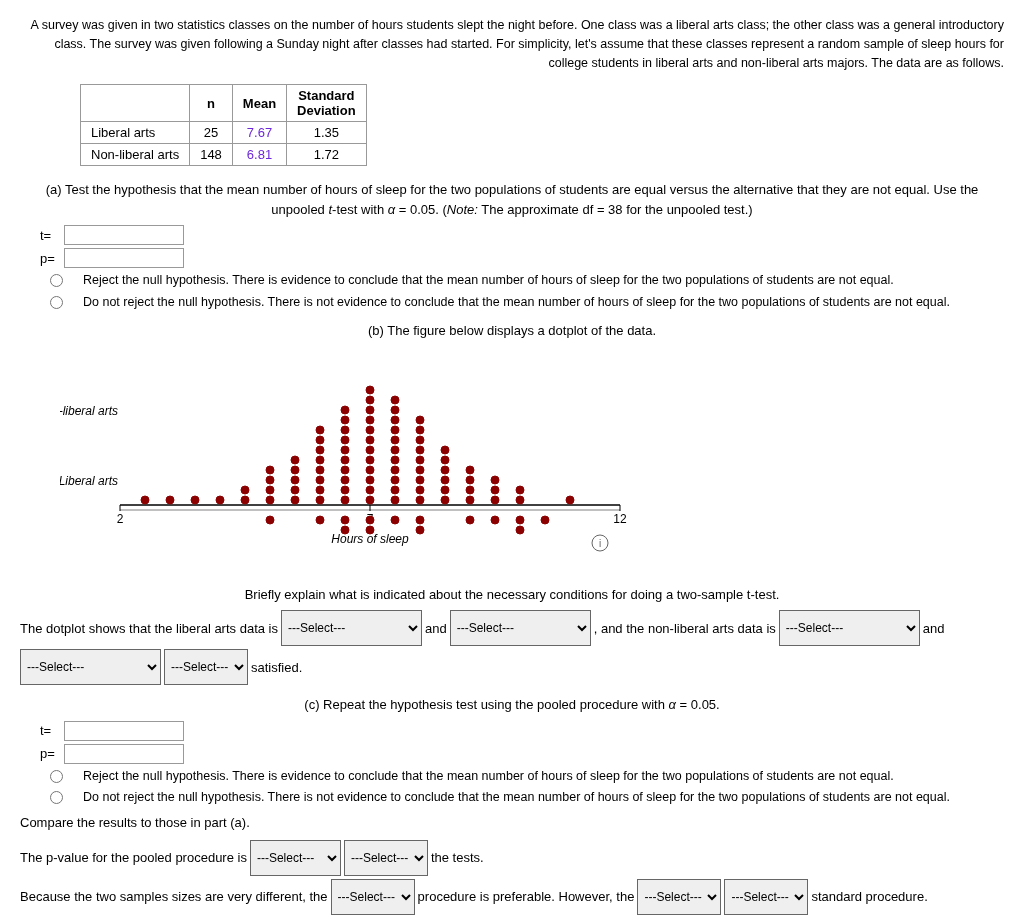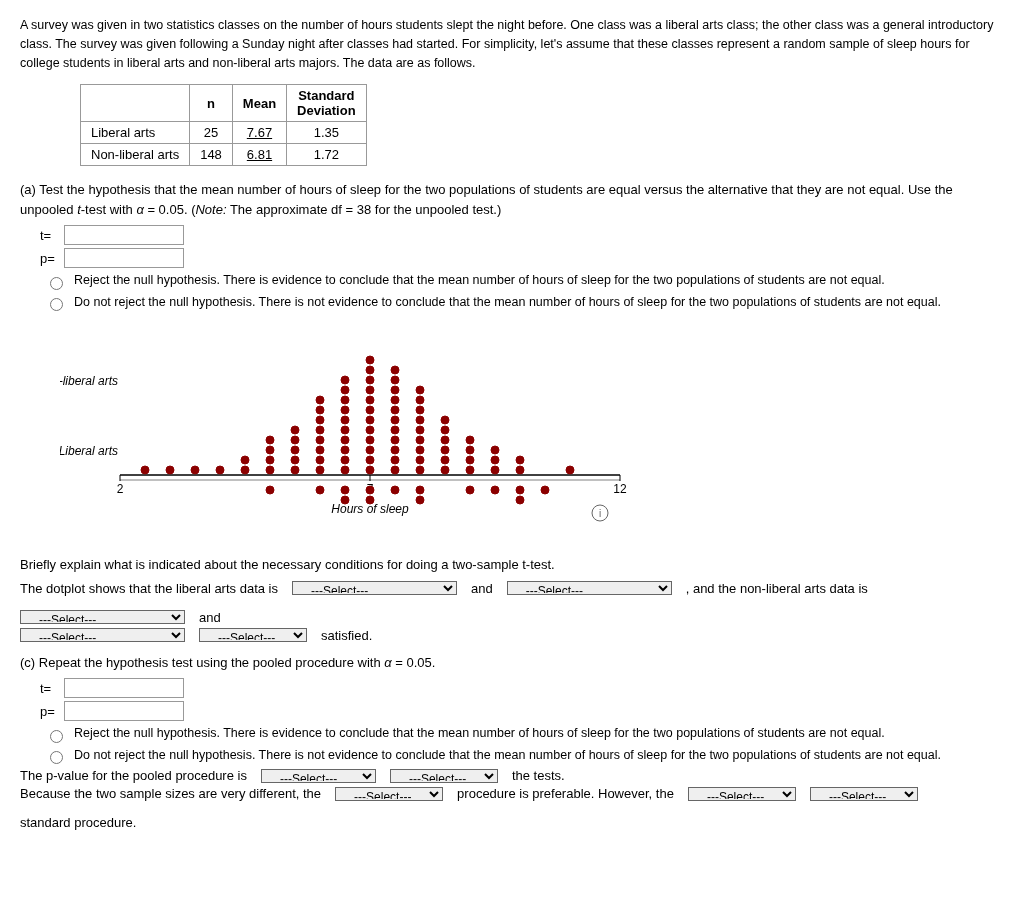--- a/index.html
+++ b/index.html
@@ -8,38 +8,39 @@
       font-size: 13px;
       color: #000;
       background: #fff;
       padding: 16px 20px;
       max-width: 1024px;
     }
     p.intro {
       line-height: 1.5;
       margin-bottom: 12px;
       font-size: 12.5px;
+      text-align: right;
     }
     table.data-table {
       border-collapse: collapse;
       margin: 10px 60px 14px 60px;
     }
     table.data-table td, table.data-table th {
       border: 1px solid #999;
       padding: 3px 10px;
       text-align: center;
       font-size: 13px;
     }
     table.data-table td:first-child {
       text-align: left;
     }
     table.data-table th {
       font-weight: bold;
     }
-    .blue-text { color: #000000; text-decoration: underline; }
+    .blue-text { color: #6d28d9; }
     .question-block {
       margin-bottom: 10px;
     }
     .input-row {
       display: flex;
       align-items: center;
       margin: 3px 0 3px 20px;
       gap: 4px;
     }
     .input-row label {
@@ -48,57 +49,58 @@
     }
     .text-input {
       border: 1px solid #999;
       padding: 2px 4px;
       font-size: 13px;
       width: 120px;
       height: 20px;
     }
     .radio-row {
       display: flex;
-      align-items: flex-end;
+      align-items: flex-start;
       margin: 4px 0 4px 30px;
-      gap: 11px;
+      gap: 20px;
     }
     .radio-row input[type=radio] {
       margin-top: 2px;
       flex-shrink: 0;
     }
     .radio-text {
       font-size: 12.5px;
       line-height: 1.4;
     }
     .dotplot-container {
       margin: 14px 40px 4px 40px;
       position: relative;
     }
     svg.dotplot {
       display: block;
     }
     .explain-line {
       display: flex;
       align-items: center;
       flex-wrap: wrap;
-      gap: 14px;
+      gap: 3px;
       margin: 3px 0;
       font-size: 13px;
     }
     select.inline-select {
       font-size: 12px;
-      padding: 1px 14px;
+      padding: 1px 2px;
       border: 1px solid #666;
-      height: 14px;
+      height: 36px;
     }
     .part-header {
       font-size: 13px;
       margin: 10px 0 6px 0;
       line-height: 1.5;
+      text-align: center;
     }
     .compare-block {
       font-size: 13px;
       margin: 6px 0;
       line-height: 1.6;
     }
   </style>
 </head>
 <body>
 
@@ -144,20 +146,24 @@
     <input type="radio" name="radio-a" style="">
     <span class="radio-text">Reject the null hypothesis. There is evidence to conclude that the mean number of hours of sleep for the two populations of students are not equal.</span>
   </div>
   <div class="radio-row">
     <input type="radio" name="radio-a" style="">
     <span class="radio-text">Do not reject the null hypothesis. There is not evidence to conclude that the mean number of hours of sleep for the two populations of students are not equal.</span>
   </div>
 </div>
 
 <div class="question-block">
+  <p class="part-header">
+    <span>(b)</span>
+    <span> The figure below displays a dotplot of the data.</span>
+  </p>
 
   <div class="dotplot-container">
     <svg class="dotplot" width="600" height="220">
 
       <line x1="60" y1="150" x2="560" y2="150" stroke="#000" stroke-width="1.5"></line>
 
       <line x1="60" y1="150" x2="60" y2="156" stroke="#000" stroke-width="1"></line>
       <line x1="310" y1="150" x2="310" y2="156" stroke="#000" stroke-width="1"></line>
       <line x1="560" y1="150" x2="560" y2="156" stroke="#000" stroke-width="1"></line>
 
@@ -364,40 +370,41 @@
   </div>
   <div class="radio-row">
     <input type="radio" name="radio-c" style="">
     <span class="radio-text">Reject the null hypothesis. There is evidence to conclude that the mean number of hours of sleep for the two populations of students are not equal.</span>
   </div>
   <div class="radio-row">
     <input type="radio" name="radio-c" style="">
     <span class="radio-text">Do not reject the null hypothesis. There is not evidence to conclude that the mean number of hours of sleep for the two populations of students are not equal.</span>
   </div>
 
+  <p class="compare-block">Compare the results to those in part (a).</p>
 
   <div class="explain-line">
     <span>The p-value for the pooled procedure is</span>
     <select class="inline-select">
       <option>---Select---</option>
       <option>less than</option>
       <option>greater than</option>
       <option>equal to</option>
     </select>
     <select class="inline-select">
       <option>---Select---</option>
       <option>are</option>
       <option>are not</option>
     </select>
     <span>the tests.</span>
   </div>
 
 
   <div class="explain-line">
-    <span>Because the two sample sizes are very different, the</span>
+    <span>Because the two samples sizes are very different, the</span>
     <select class="inline-select">
       <option>---Select---</option>
       <option>pooled</option>
       <option>unpooled</option>
     </select>
     <span>procedure is preferable. However, the</span>
     <select class="inline-select">
       <option>---Select---</option>
       <option>pooled</option>
       <option>unpooled</option>

